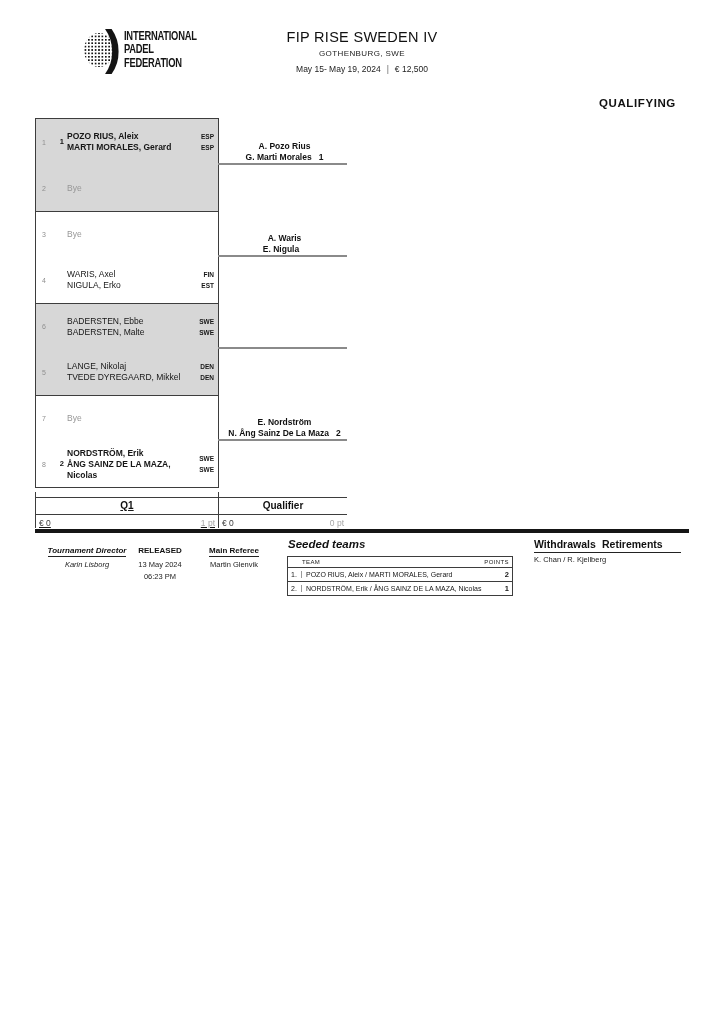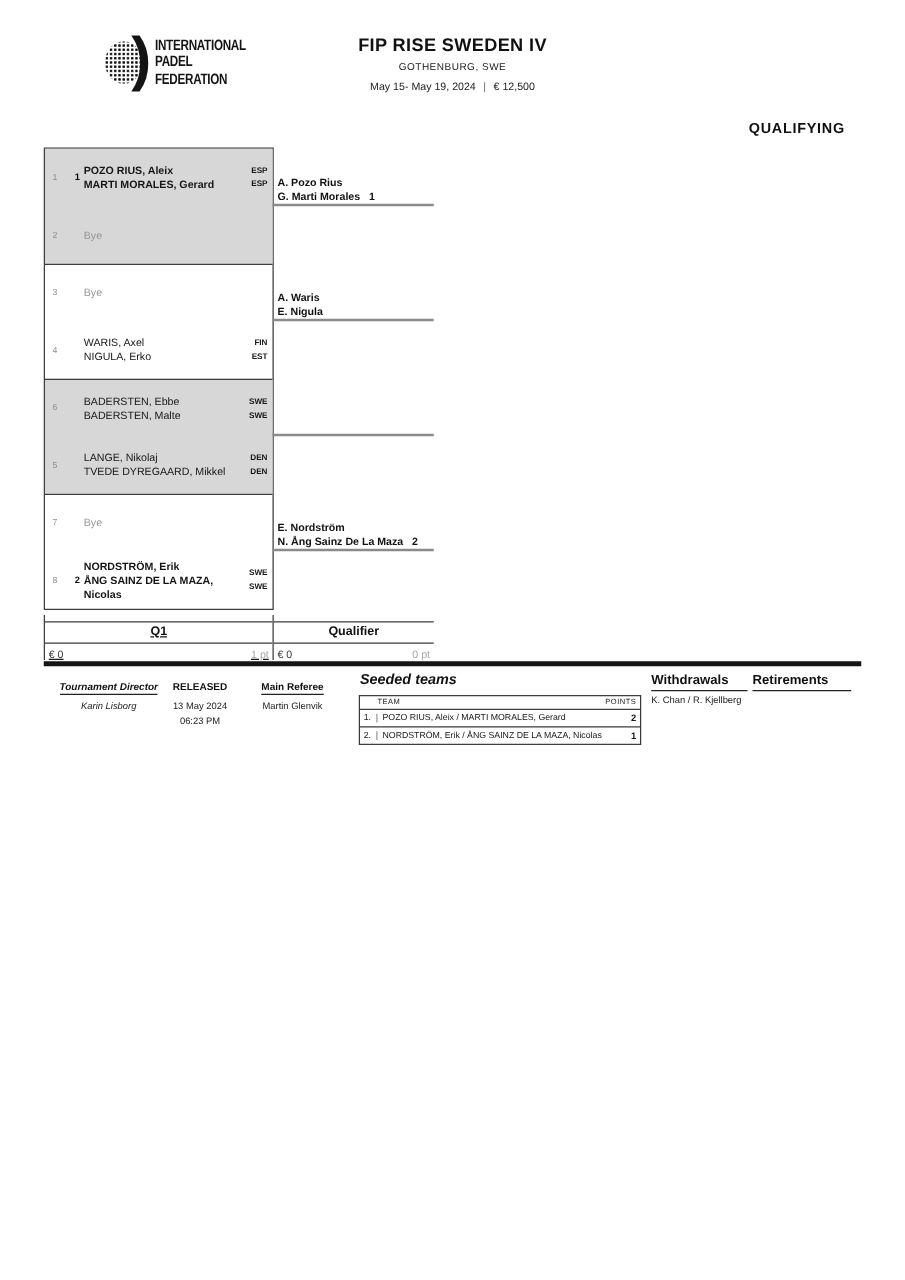--- a/index.html
+++ b/index.html
@@ -8,21 +8,21 @@
 
   
   .logo{position:absolute;left:84px;top:28px;height:44px;display:flex;align-items:center;}
   .logo-ball{width:30px;height:34px;border-radius:50%;flex:none;
              background-image:radial-gradient(circle,#141414 0.9px,transparent 1.15px);
              background-size:3.4px 3.4px;background-position:center;}
   .logo-paren{font-size:48px;font-weight:bold;line-height:34px;margin-left:-9px;padding-bottom:5px;color:#141414;}
   .logo-text{margin-left:3px;font-size:12px;font-weight:bold;line-height:13.5px;letter-spacing:-0.3px;
              transform:scaleX(0.78);transform-origin:left center;white-space:nowrap;color:#141414;}
   .title-block{position:absolute;left:212px;top:29px;width:300px;text-align:center;}
-  .title{font-size:14.5px;font-weight:bold;letter-spacing:0.3px;color:#111;}
+  .title{font-size:14.5px;font-weight:normal;letter-spacing:0.3px;color:#111;}
   .subtitle{font-size:8px;margin-top:4px;letter-spacing:0.4px;color:#222;}
   .dateline{font-size:8.5px;margin-top:6px;color:#222;}
   .dateline .sep{margin:0 6px;color:#666;}
   .stage{position:absolute;top:97px;left:599px;font-size:11.5px;font-weight:bold;letter-spacing:0.6px;color:#111;}
 
   
   .bracket{position:absolute;left:35px;top:118px;width:182px;border:1px solid #3d3d3d;}
   .section{height:92px;box-sizing:border-box;border-top:1px solid #3d3d3d;display:flex;flex-direction:column;}
   .section.first{border-top:none;}
   .section.shaded{background:#d7d7d7;}
@@ -30,21 +30,21 @@
   .slot-pos{flex:none;width:13px;padding-left:6px;font-size:7px;color:#8f8f8f;}
   .slot-seed{flex:none;width:9px;text-align:right;font-size:7.5px;font-weight:bold;padding-right:3px;padding-bottom:1px;color:#111;}
   .slot-names{flex:1;font-size:8.5px;line-height:11px;color:#161616;}
   .slot.seeded .slot-names{font-weight:bold;}
   .slot-countries{flex:none;text-align:right;font-size:6.5px;font-weight:bold;line-height:11px;padding-right:4px;color:#161616;}
   .slot-bye{font-size:8.5px;color:#979797;}
 
   
   .winner{position:absolute;left:218px;width:129px;height:24px;box-sizing:border-box;
           border-bottom:2px solid #8a8a8a;display:flex;flex-direction:column;justify-content:flex-end;
-          padding:0 0 1px 4px;font-size:8.5px;font-weight:bold;line-height:10.5px;color:#111;}
+          padding:0 0 1px 4px;font-size:8.5px;font-weight:bold;line-height:10.5px;color:#111;align-items:center;}
   .w-seed{margin-left:7px;}
 
   
   .rounds{position:absolute;left:35px;top:492px;display:flex;}
   .round-col{box-sizing:border-box;border-left:1px solid #3d3d3d;padding-top:5px;}
   .round-col.c1{width:183px;text-decoration:underline;}
   .round-col.c2{width:129px;}
   .round-name{border-top:1px solid #3d3d3d;border-bottom:1px solid #3d3d3d;text-align:center;
               font-size:10px;font-weight:bold;padding:2px 0 3px;color:#111;}
   .round-money{display:flex;justify-content:space-between;padding:3px 3px 0;font-size:8.5px;}
@@ -65,21 +65,21 @@
   .seeded-table{position:absolute;left:287px;top:556px;width:226px;box-sizing:border-box;border:1px solid #3d3d3d;background:#fff;}
   .st-header{display:flex;justify-content:space-between;align-items:center;border-bottom:1px solid #3d3d3d;
              padding:2px 3px 2px 14px;font-size:6px;letter-spacing:0.4px;color:#222;}
   .st-row{display:flex;align-items:center;border-bottom:1px solid #3d3d3d;font-size:7px;padding:2px 3px;color:#161616;}
   .st-row.last{border-bottom:none;}
   .st-rank{flex:none;width:10px;border-right:1px solid #9a9a9a;margin-right:4px;}
   .st-team{flex:1;}
   .st-points{flex:none;font-weight:bold;font-size:7.5px;}
 
   .wr-block{position:absolute;text-align:left;}
-  .wr-withdrawals{left:521px;top:538px;width:77px;}
+  .wr-withdrawals{left:534px;top:538px;width:77px;}
   .wr-retirements{left:602px;top:538px;width:79px;}
   .wr-label{font-size:10.5px;font-weight:bold;border-bottom:1.5px solid #222;padding-bottom:2px;color:#111;}
   .wr-value{font-size:7.5px;margin-top:2px;color:#222;}
 </style>
 </head>
 <body>
 
 <div class="page">
 
   <div class="logo">

